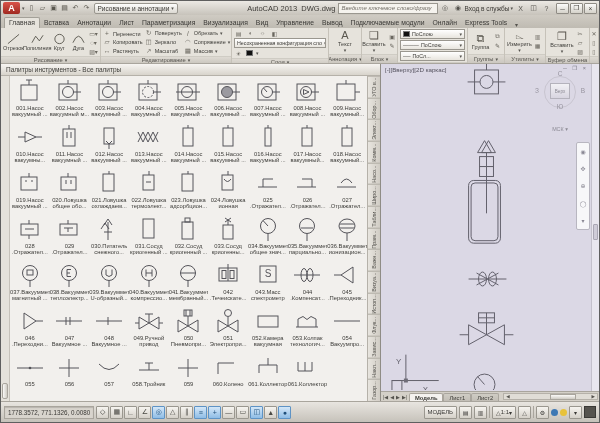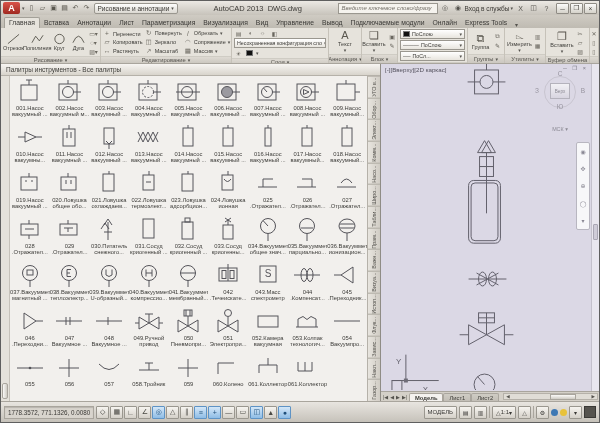--- a/index.html
+++ b/index.html
@@ -9,21 +9,21 @@
   
   .titlebar { height:14px; display:flex; align-items:center; gap:2px;
               background:linear-gradient(#ece9e4,#c7c3bb); padding:0 2px; font-size:7px; color:#3c3a36; }
   .logo { width:17px; height:12px; background:linear-gradient(#d9534a,#a02920); color:#fff; font-weight:bold;
           font-size:9px; display:flex; align-items:center; justify-content:center; border-radius:2px; }
   .qat { display:flex; gap:1px; }
   .qat span { width:10px; height:11px; display:flex; align-items:center; justify-content:center;
               font-size:7px; color:#5a574f; }
   .ws-combo { border:1px solid #9a978f; background:linear-gradient(#fdfdfc,#dcd9d2); padding:0 3px; height:11px;
               display:flex; align-items:center; gap:2px; border-radius:2px; font-size:6.5px; }
-  .title-center { flex:1; text-align:center; font-size:7.5px; white-space:nowrap; overflow:hidden; }
+  .title-center { flex:1; text-align:right; font-size:7.5px; white-space:nowrap; overflow:hidden; }
   .search-box { width:100px; height:11px; border:1px solid #9a978f; background:#f5f3ee; font-size:6px;
                 color:#76726a; display:flex; align-items:center; padding:0 3px; font-style:italic; }
   .tb-ico { width:11px; height:11px; display:flex; align-items:center; justify-content:center;
             font-size:7px; color:#55534e; }
   .signin { font-size:6.5px; display:flex; align-items:center; gap:1px; }
   .win-btns { display:flex; gap:1px; margin-left:2px; }
   .win-btns span { width:13px; height:11px; border:1px solid #8f8c85; background:linear-gradient(#fbfbfa,#d5d2ca);
                    display:flex; align-items:center; justify-content:center; font-size:6.5px; color:#44423d; border-radius:1px; }
   
   .tabs-row { height:13px; display:flex; align-items:flex-end; background:linear-gradient(#cfcbc3,#bfbbb2);

